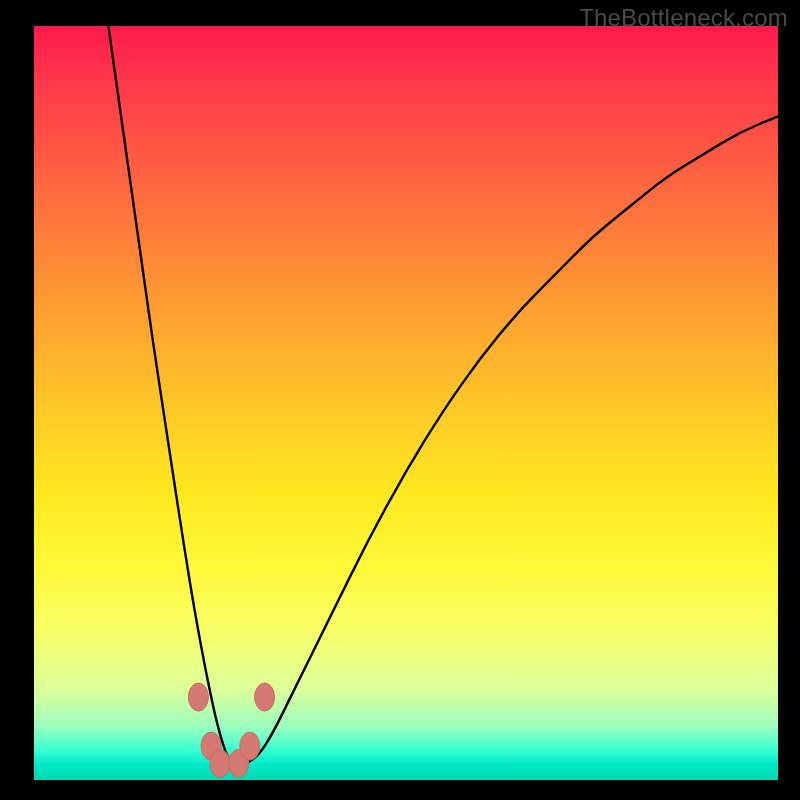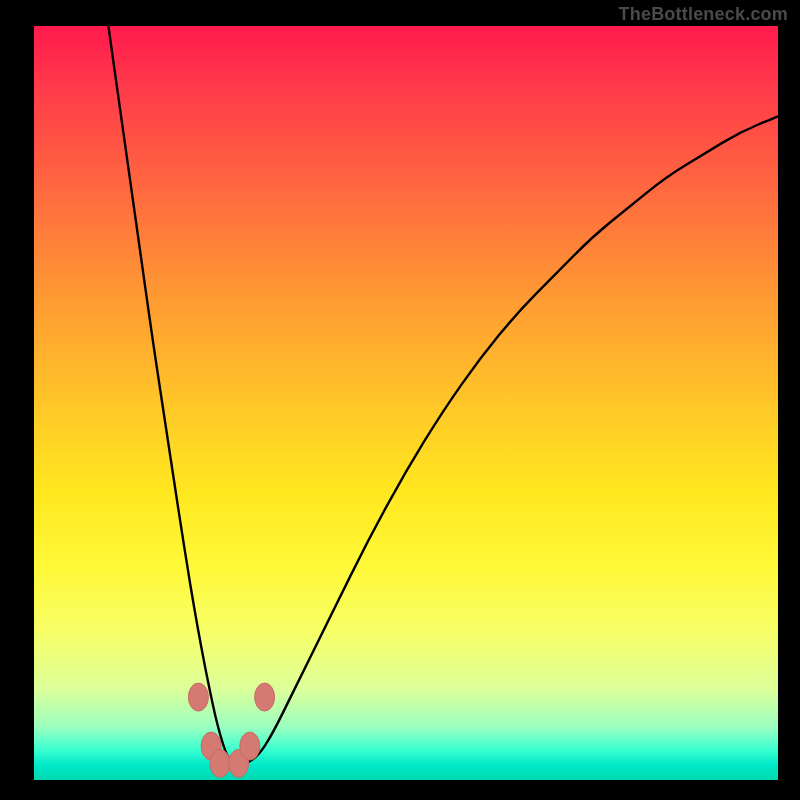--- a/index.html
+++ b/index.html
@@ -39,22 +39,22 @@
       #3affd0 96%,
       #00e8c8 98%,
       #00d8b0 100%
     );
   }
   .watermark {
     position: absolute;
     top: 4px;
     right: 12px;
     color: #4a4a4a;
-    font-size: 18px;
-    font-weight: 700;
+    font-size: 24px;
+    font-weight: 400;
     letter-spacing: 0.2px;
     user-select: none;
   }
   svg.curve {
     position: absolute;
     left: 0;
     top: 0;
   }
 </style>
 </head>

